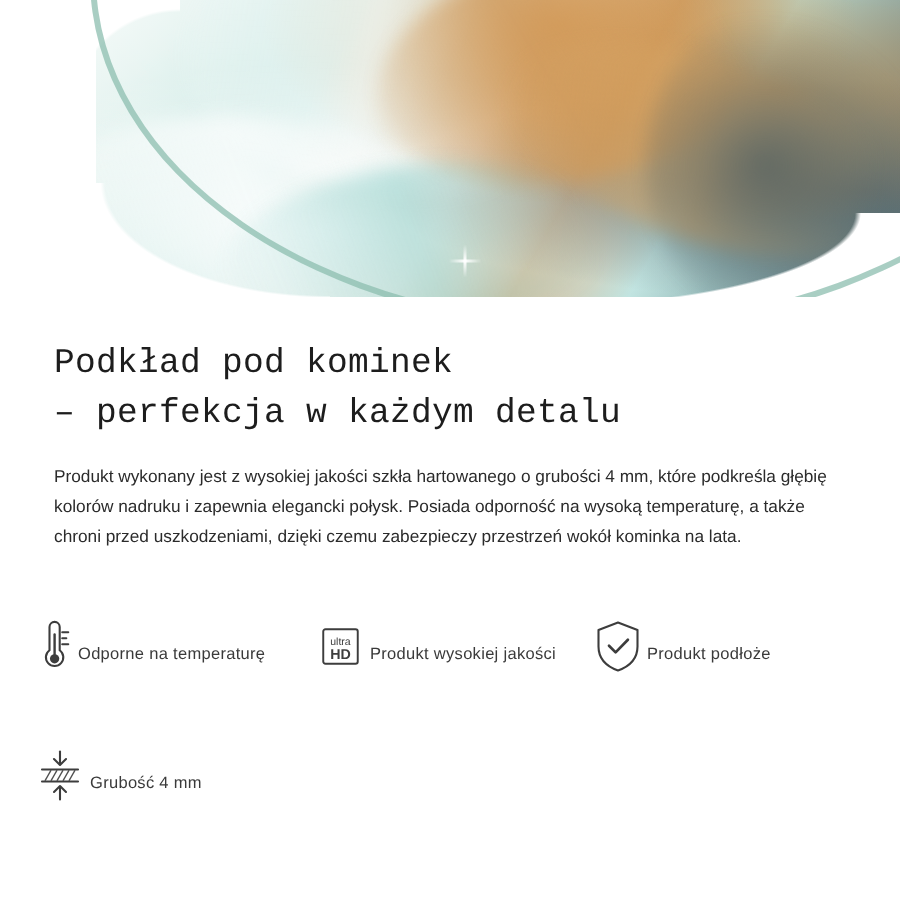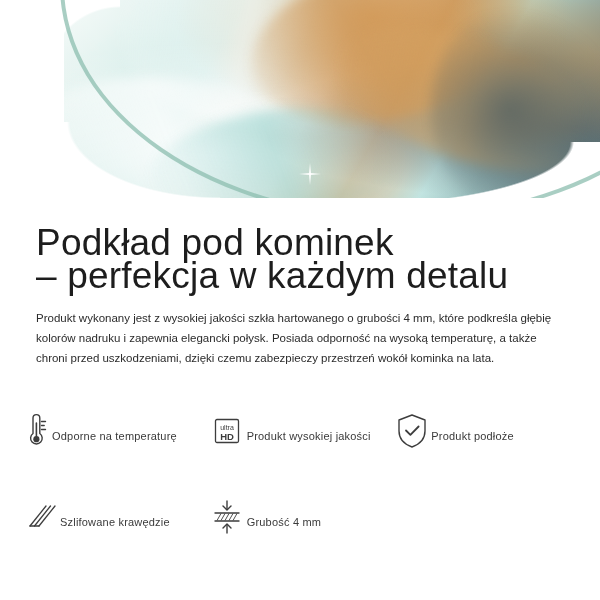--- a/index.html
+++ b/index.html
@@ -120,22 +120,22 @@
   }
 
   
   .content {
     position: absolute;
     top: 226px;
     left: 36px;
     width: 534px;
   }
   .headline {
-    font-family: Liberation Sans, sans-serif;
-    font-size: 37px;
+    font-family: Liberation Mono, monospace;
+    font-size: 23px;
     line-height: 33px;
     color: #1d1d1d;
     font-weight: 400;
     margin: 0 0 16px 0;
     letter-spacing: .2px;
   }
   .headline .l2 { display: block; }
   .body-copy {
     font-family: Liberation Sans, sans-serif;
     font-size: 11.5px;
@@ -240,33 +240,20 @@
       <div class="feature-icon">
         <svg width="38" height="42" viewBox="0 0 38 42">
           <path d="M19 5 L32 10 v11 c0 8.5 -6 13.5 -13 16 c-7 -2.5 -13 -7.5 -13 -16 V10 Z" fill="none" stroke="#3d3d3d" stroke-width="1.4" stroke-linejoin="round"></path>
           <path d="M13 20.5 l4.4 4.4 L25.6 16.5" fill="none" stroke="#3d3d3d" stroke-width="1.8" stroke-linecap="round" stroke-linejoin="round"></path>
         </svg>
       </div>
       <div class="feature-label">Produkt podłoże</div>
     </div>
 
 
-    <div class="feature">
-      <div class="feature-icon">
-        <svg width="40" height="34" viewBox="0 0 40 34">
-          <g stroke="#3d3d3d" stroke-width="1.3" stroke-linecap="round" fill="none">
-            <path d="M10 26 L26 6"></path>
-            <path d="M14.5 26 L30.5 6"></path>
-            <path d="M19 26 L35 6"></path>
-            <path d="M10 26 L19 26"></path>
-          </g>
-        </svg>
-      </div>
-      <div class="feature-label">Szlifowane krawędzie</div>
-    </div>
 
     <div class="feature">
       <div class="feature-icon">
         <svg width="40" height="40" viewBox="0 0 40 40">
           <g stroke="#3d3d3d" stroke-width="1.4" fill="none" stroke-linecap="round" stroke-linejoin="round">
             <line x1="20" y1="4" x2="20" y2="12"></line>
             <path d="M16 9 L20 13 L24 9"></path>
             <line x1="8" y1="16" x2="32" y2="16"></line>
             <line x1="8" y1="24" x2="32" y2="24"></line>
             <line x1="20" y1="36" x2="20" y2="28"></line>

